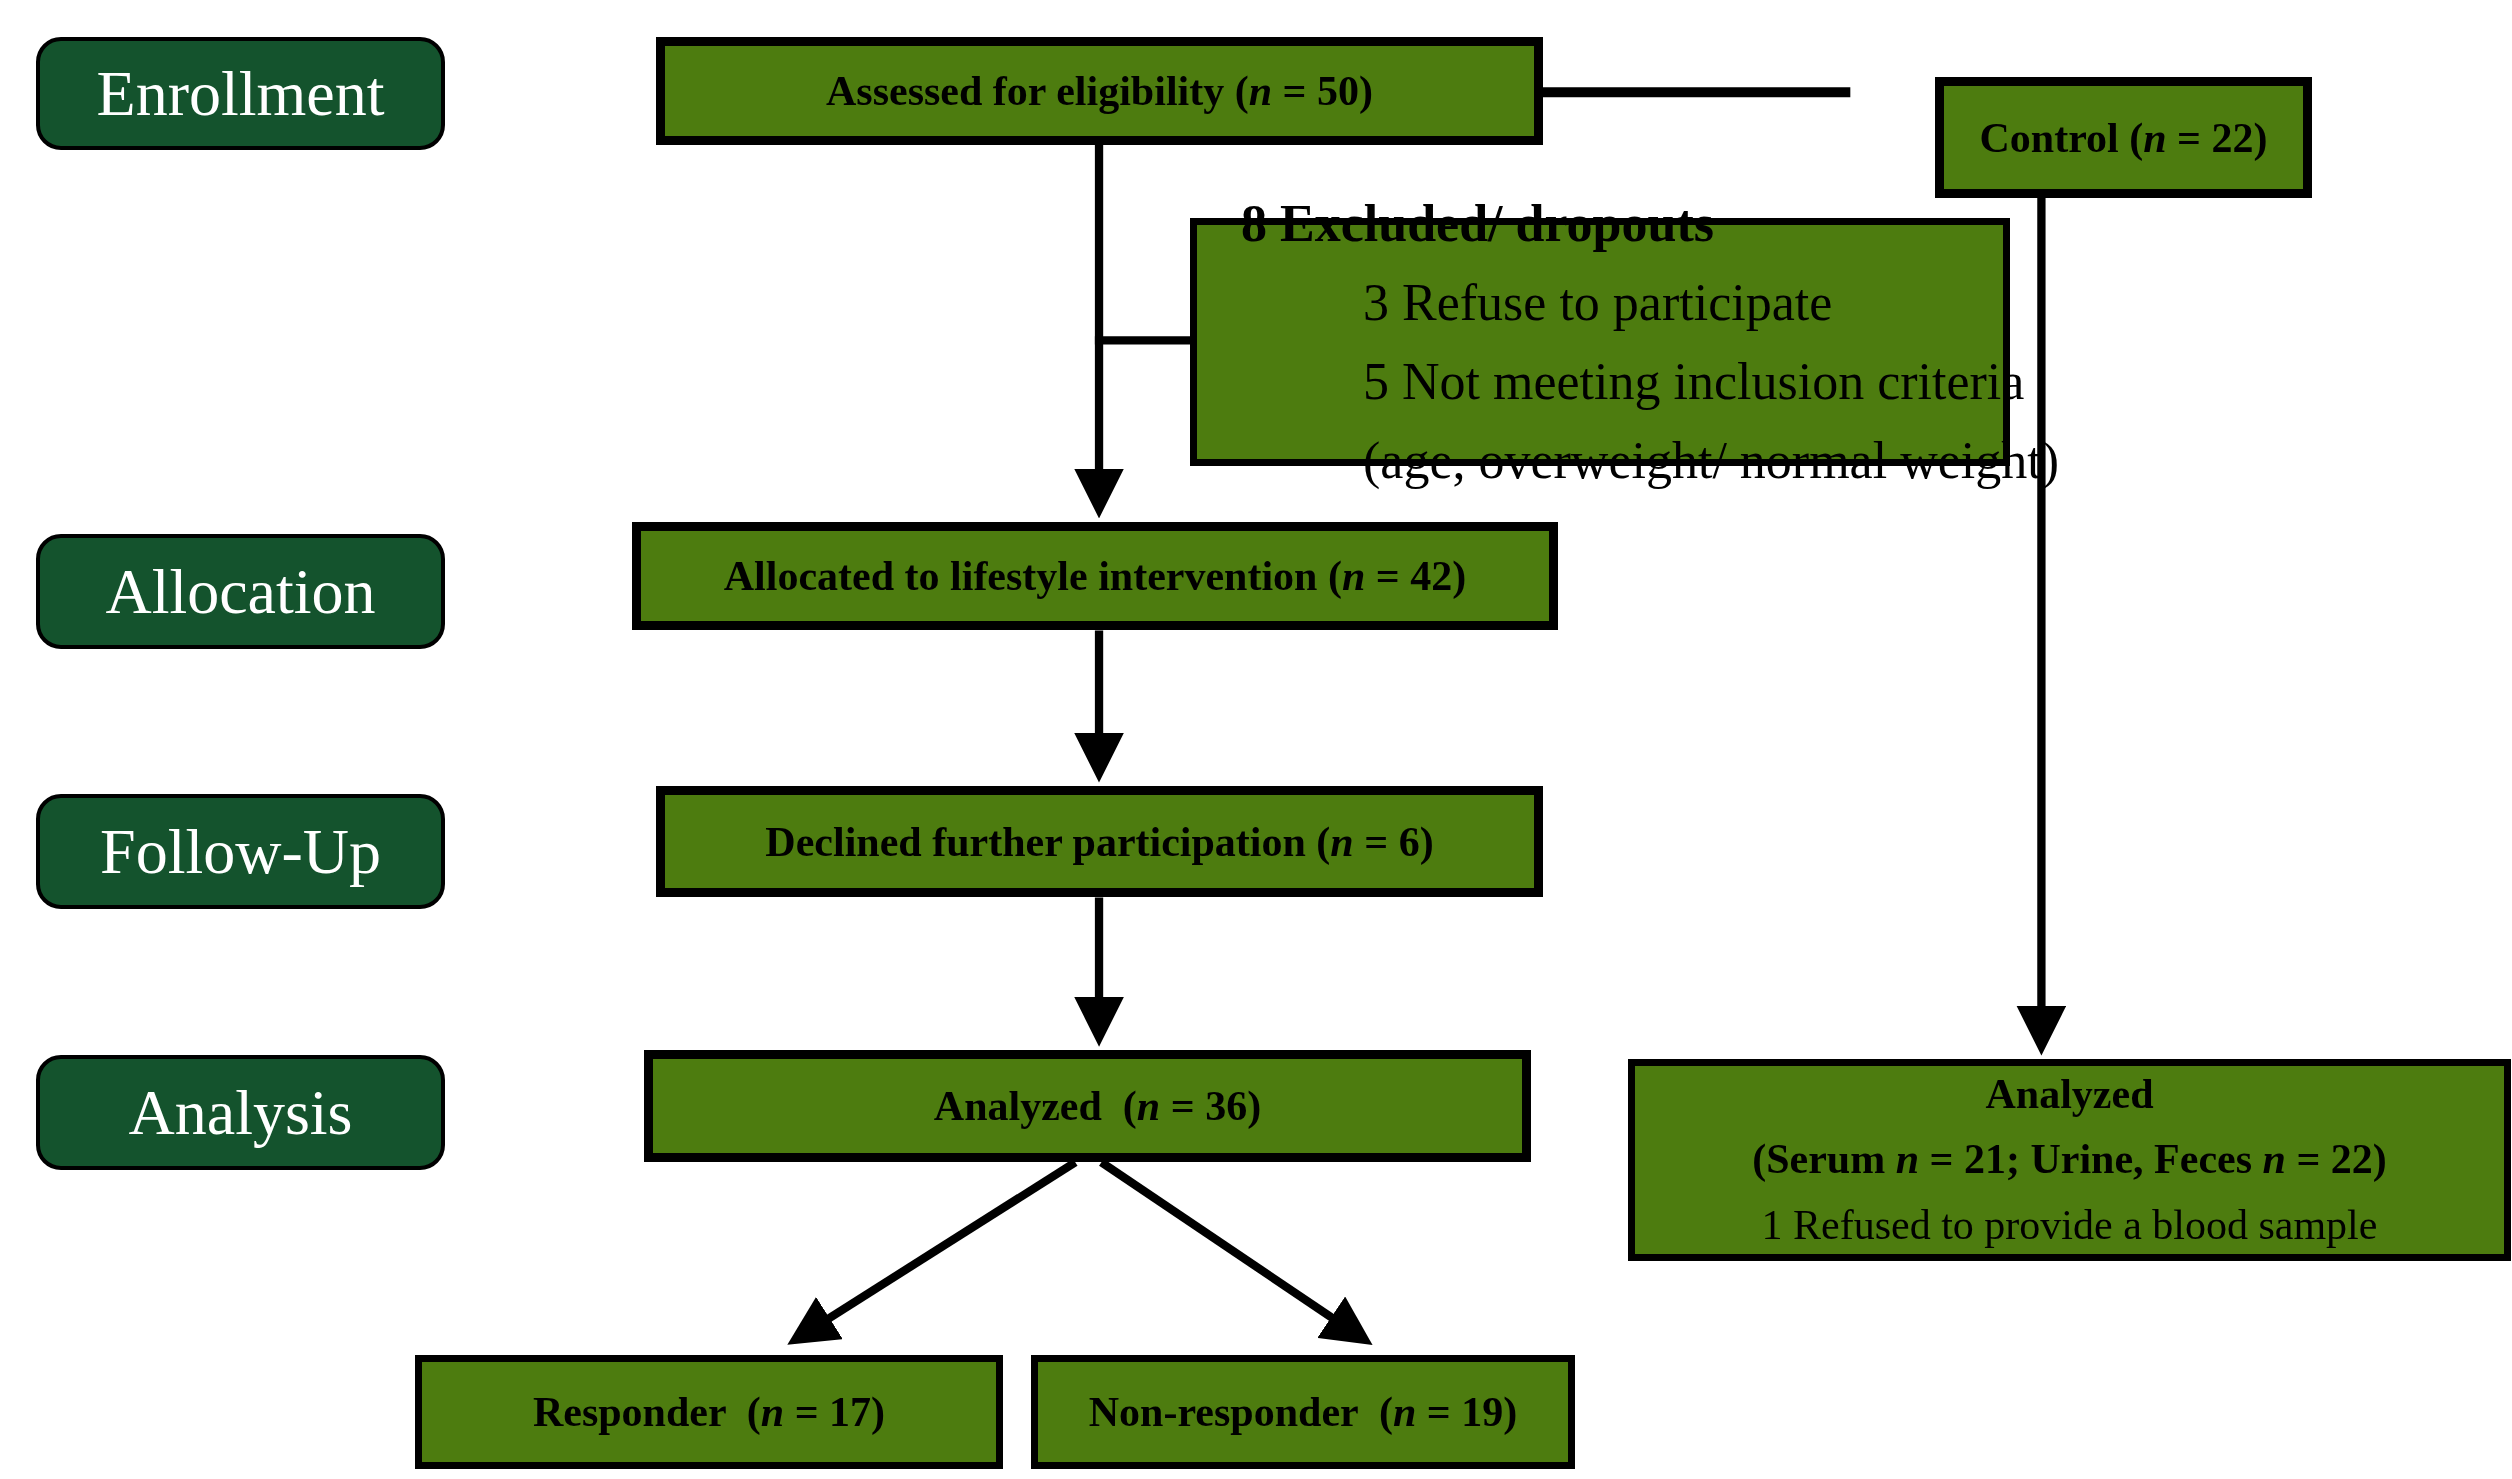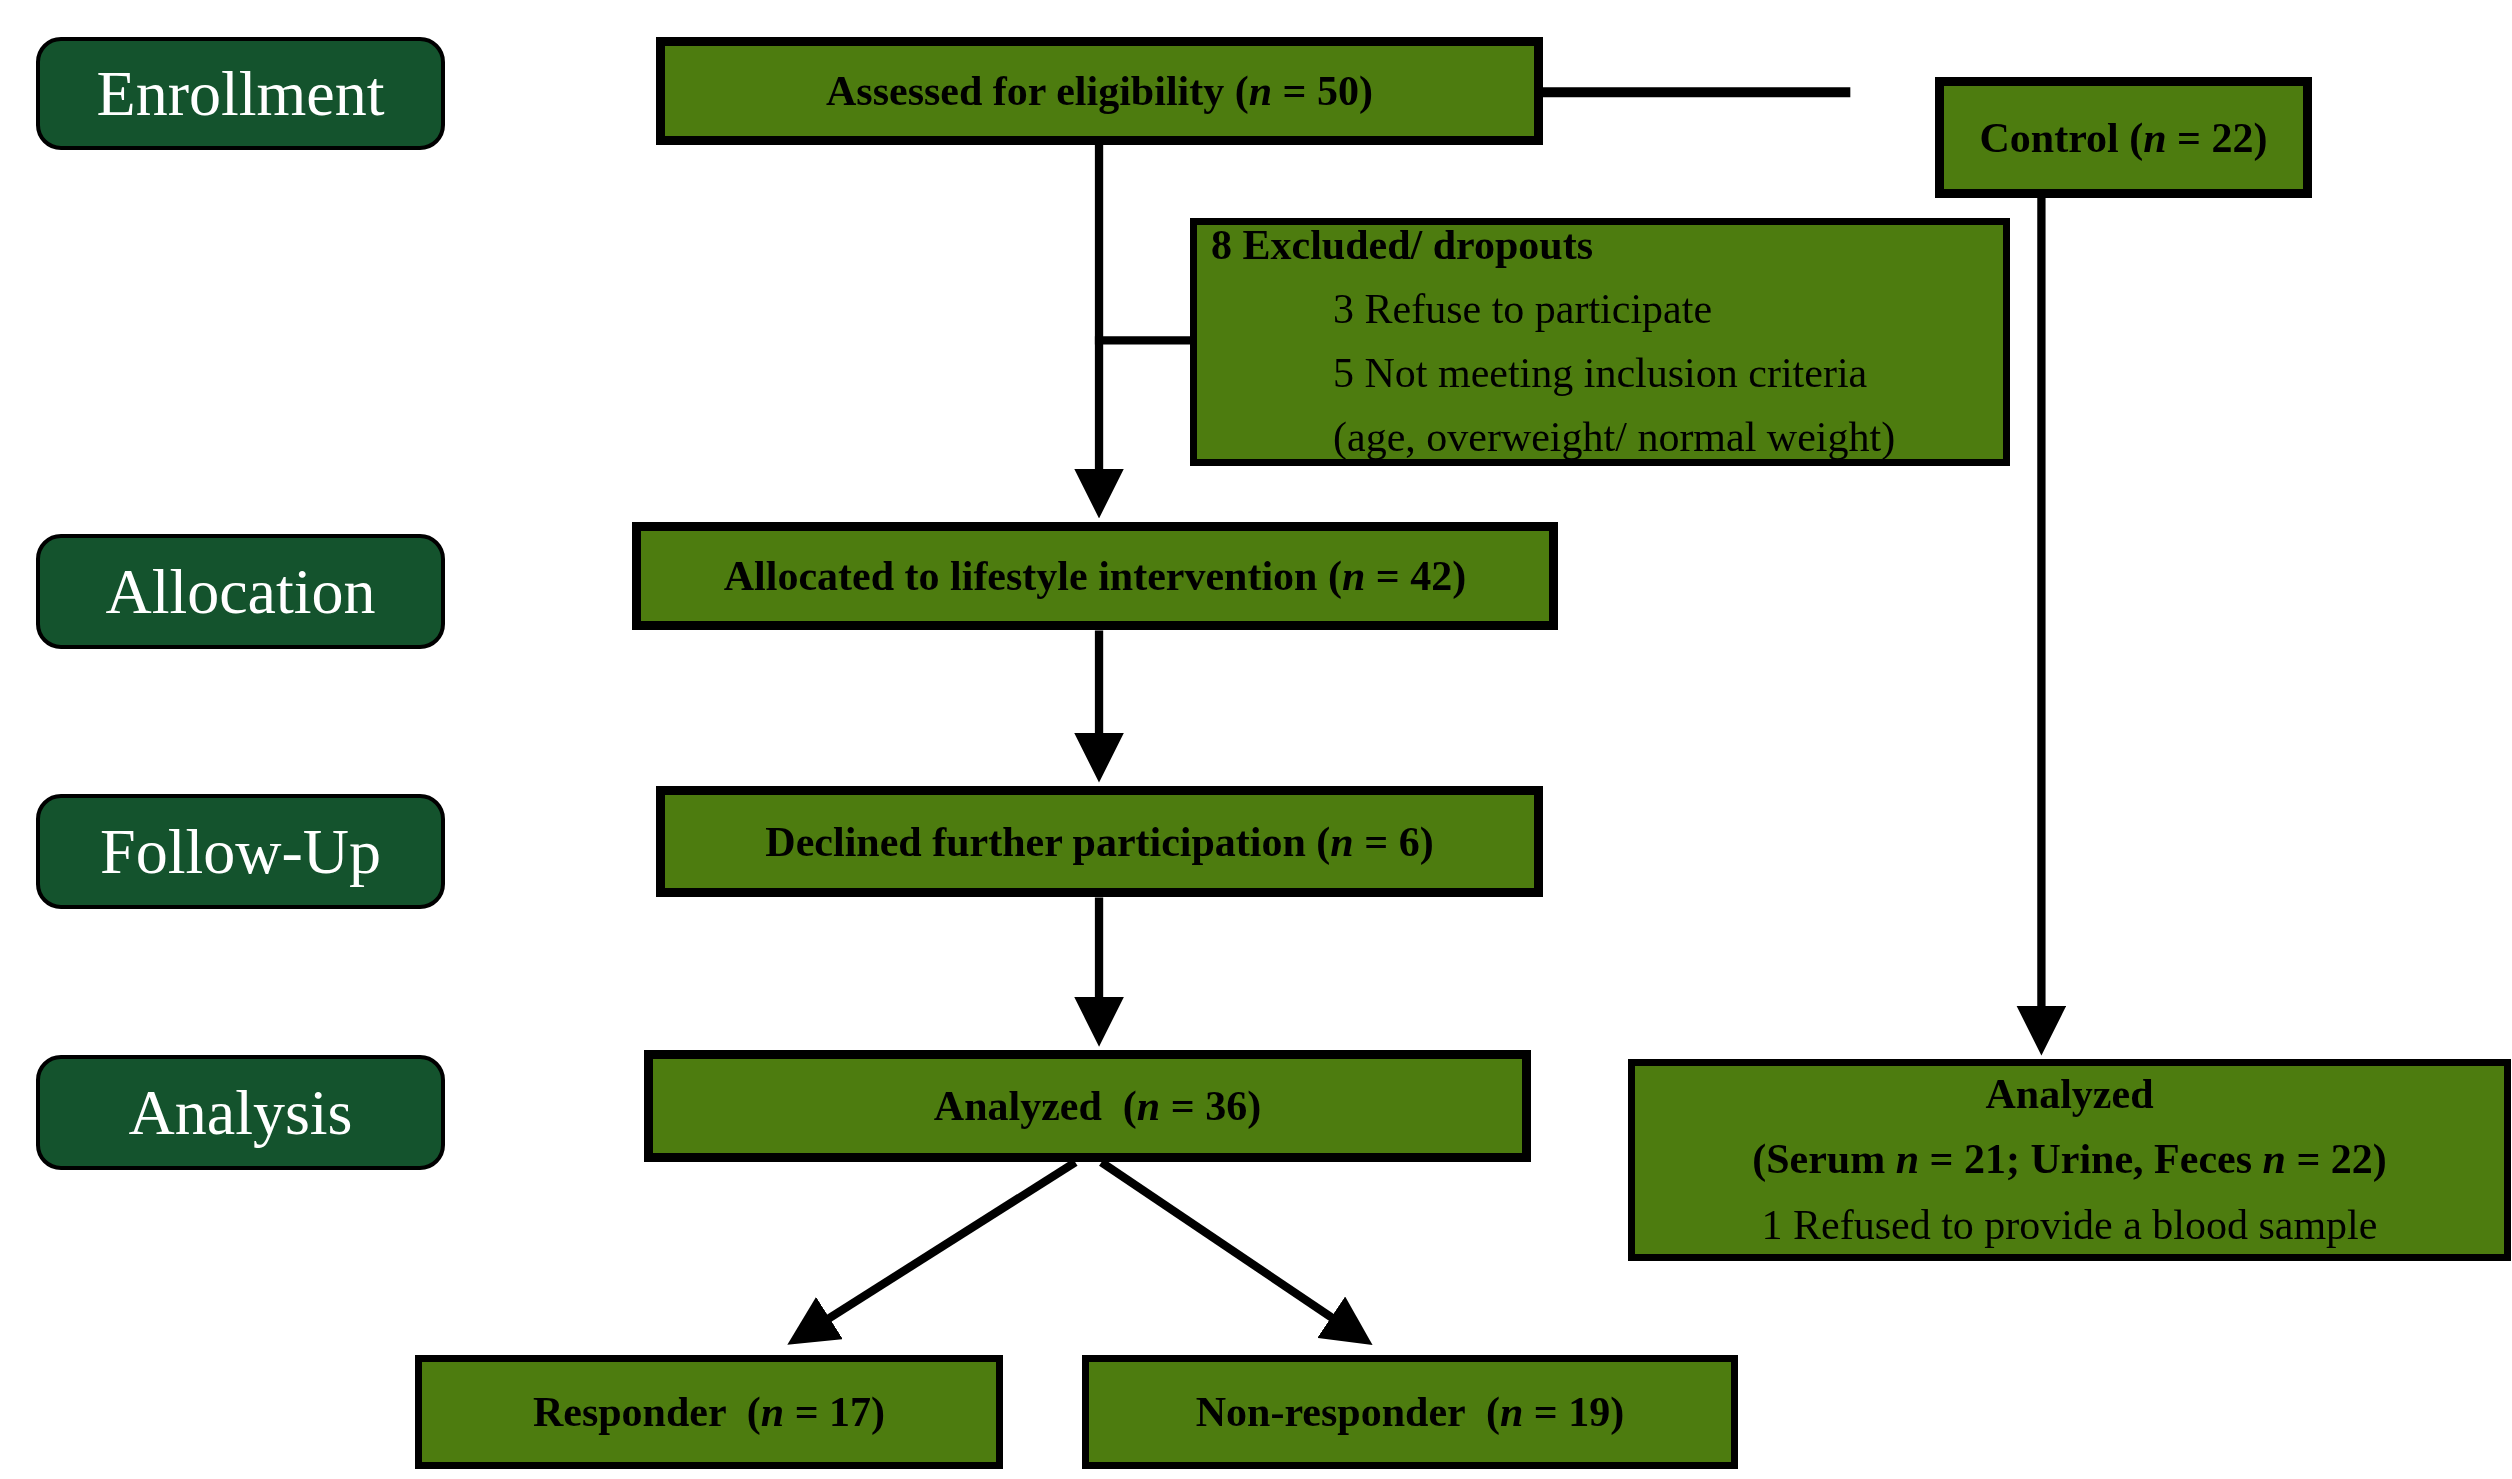--- a/index.html
+++ b/index.html
@@ -44,23 +44,23 @@
     box-sizing: border-box;
     font-family: Liberation Serif, serif;
   }
   .nbox .it { font-style: italic; }
   .multi {
     flex-direction: column;
     justify-content: center;
   }
   .excluded {
     align-items: flex-start;
-    padding-left: 14px;
+    padding-left: 44px;
     line-height: 1.52;
-    font-size: 42px;
+    font-size: 52px;
     text-align: right;
   }
   .excluded .item {
     font-weight: 400;
     margin-left: 122px;
   }
   .analyzed-ctrl {
     line-height: 1.55;
     font-size: 42px;
     margin-left: 20px;
@@ -141,18 +141,18 @@
   <div class="nbox multi analyzed-ctrl" style="left:1608px; top:1059px; width:883px; height:202px; border-width:7.7px;">
     <span class="line">Analyzed</span>
     <span class="line"><span>(Serum </span><span class="it">n</span><span> = 21; Urine, Feces </span><span class="it">n</span><span> = 22)</span></span>
     <span class="line note">1 Refused to provide a blood sample</span>
   </div>
 
   <div class="nbox" style="left:415px; top:1355px; width:588px; height:114px; border-width:7.7px;">
     <span class="line"><span>Responder  (</span><span class="it">n</span><span> = 17)</span></span>
   </div>
 
-  <div class="nbox" style="left:1082px; top:1355px; width:656px; height:114px; border-width:7.7px;text-align:center;">
+  <div class="nbox" style="left:1031px; top:1355px; width:544px; height:114px; border-width:7.7px;text-align:center;">
     <span class="line"><span>Non-responder  (</span><span class="it">n</span><span> = 19)</span></span>
   </div>
 
 </div>
 
 
 </body></html>

